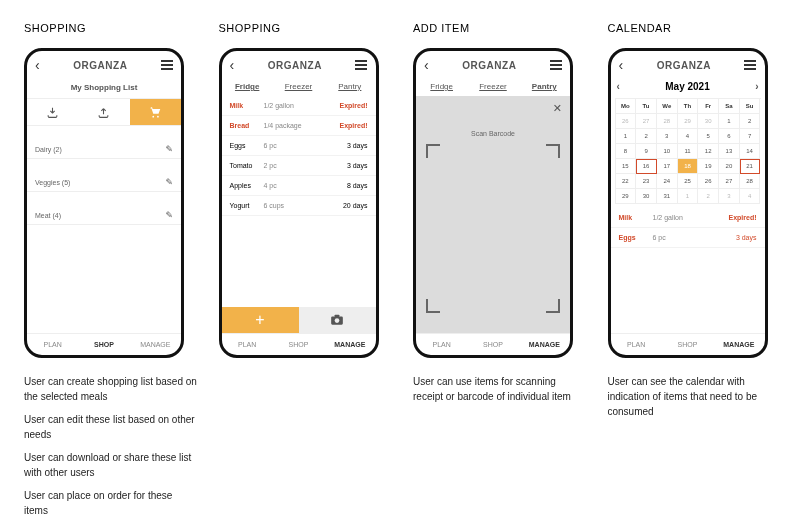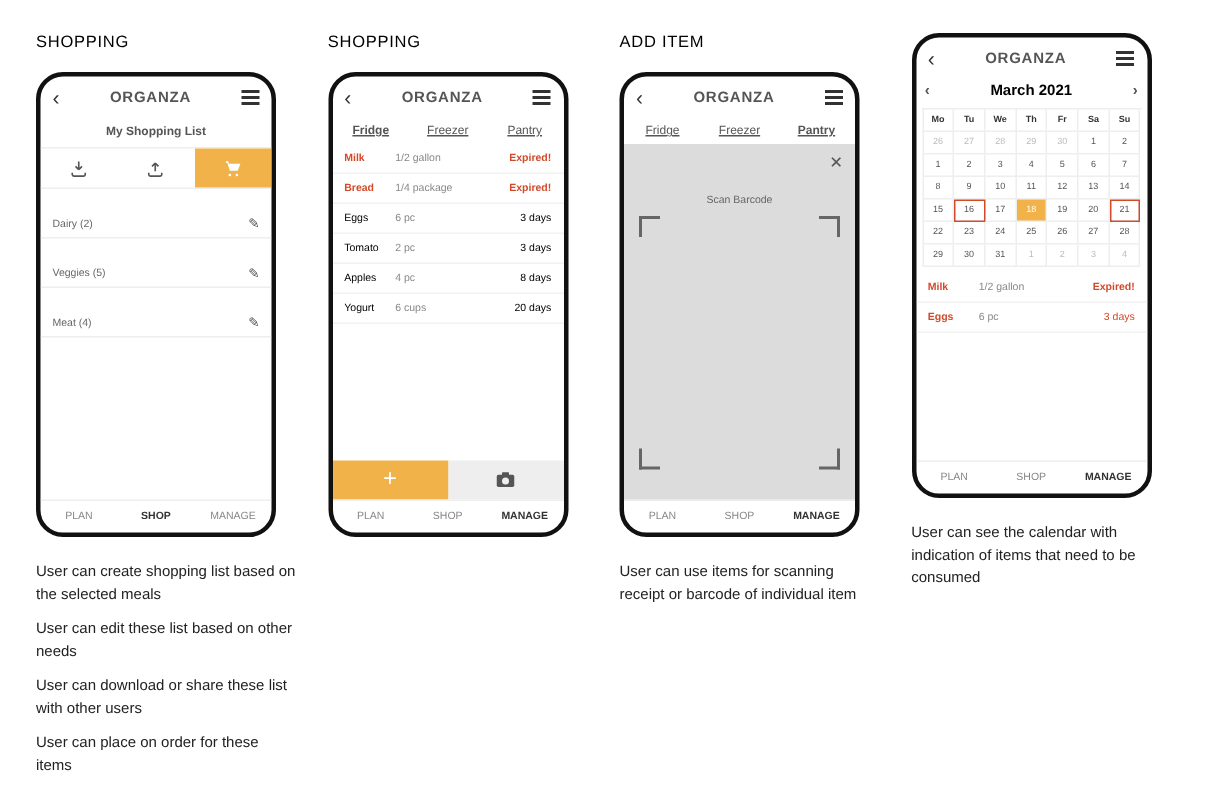--- a/index.html
+++ b/index.html
@@ -236,34 +236,35 @@
           <div class="active">MANAGE</div>
         </div>
       </div>
     </div>
     <div class="desc">
       <p>User can use items for scanning receipt or barcode of individual item</p>
     </div>
   </div>
 
   <div class="col">
+    <div class="col-title">CALENDAR</div>
     <div class="phone">
       <div class="topbar">
         <span class="back-chevron">‹</span>
         <span class="title">ORGANZA</span>
         <span class="ham">
             <span></span>
             <span></span>
             <span></span>
           </span>
       </div>
       <div class="phone-body">
         <div class="cal-head">
           <span class="cal-nav">‹</span>
-          <span>March 2021</span>
+          <span>May 2021</span>
           <span class="cal-nav">›</span>
         </div>
         <div class="cal-grid" id="cal-grid">
             <div class="dh">Mo</div>
             <div class="dh">Tu</div>
             <div class="dh">We</div>
             <div class="dh">Th</div>
             <div class="dh">Fr</div>
             <div class="dh">Sa</div>
             <div class="dh">Su</div>

